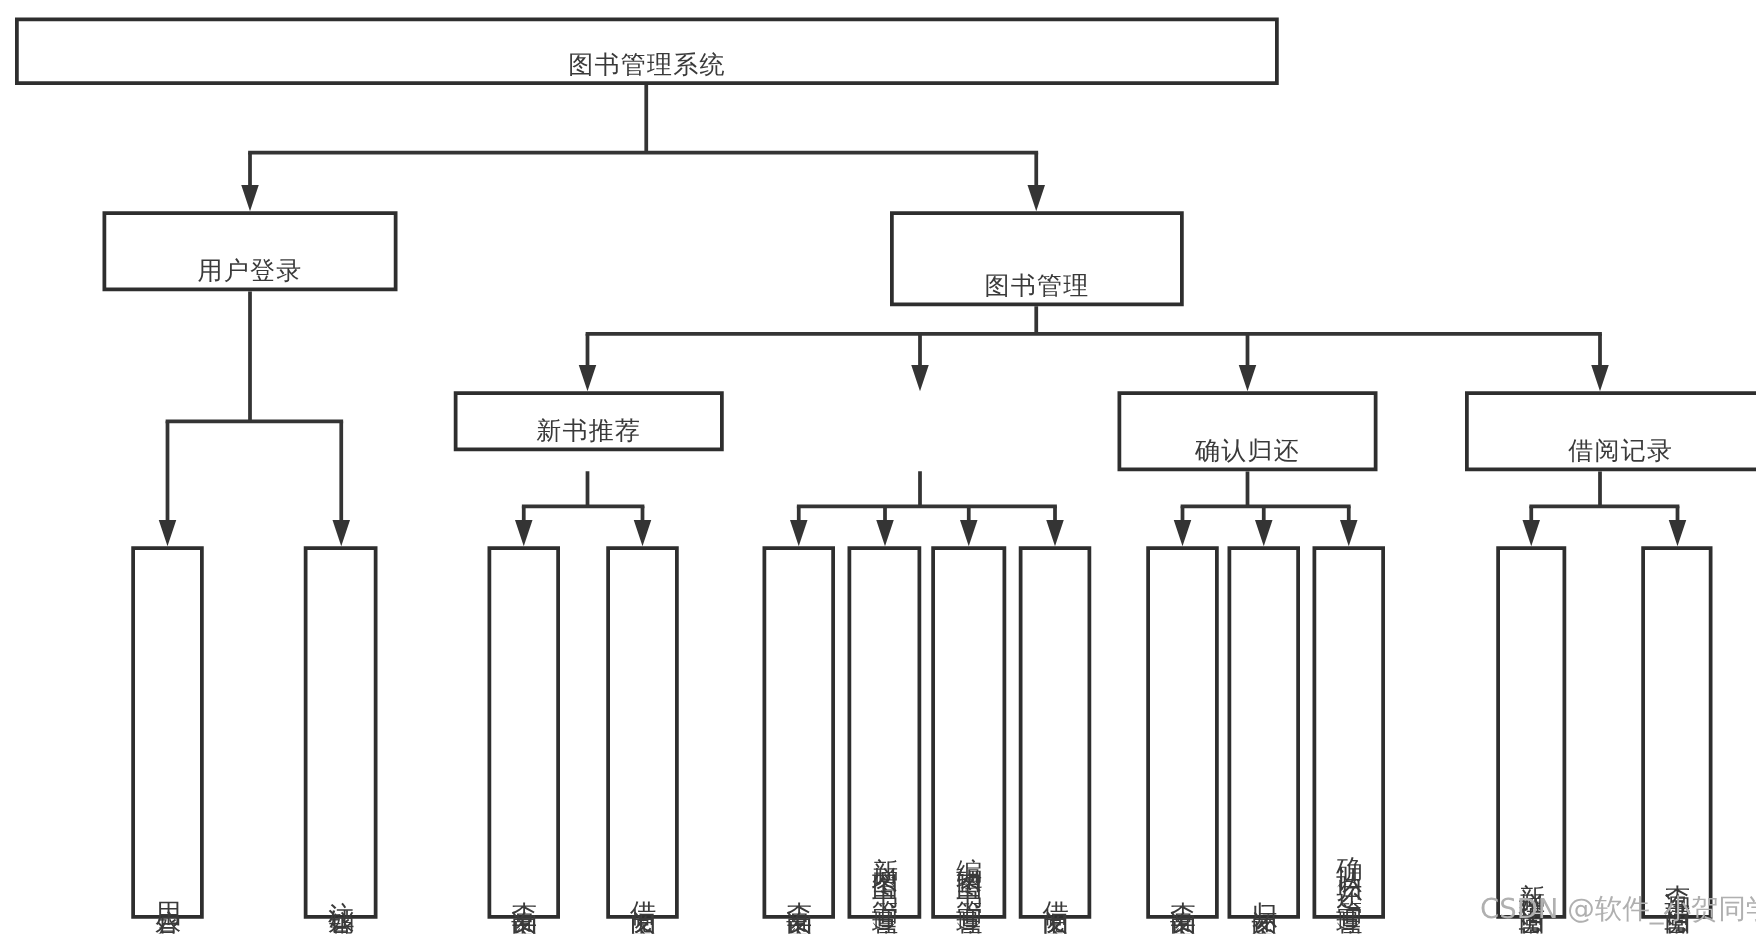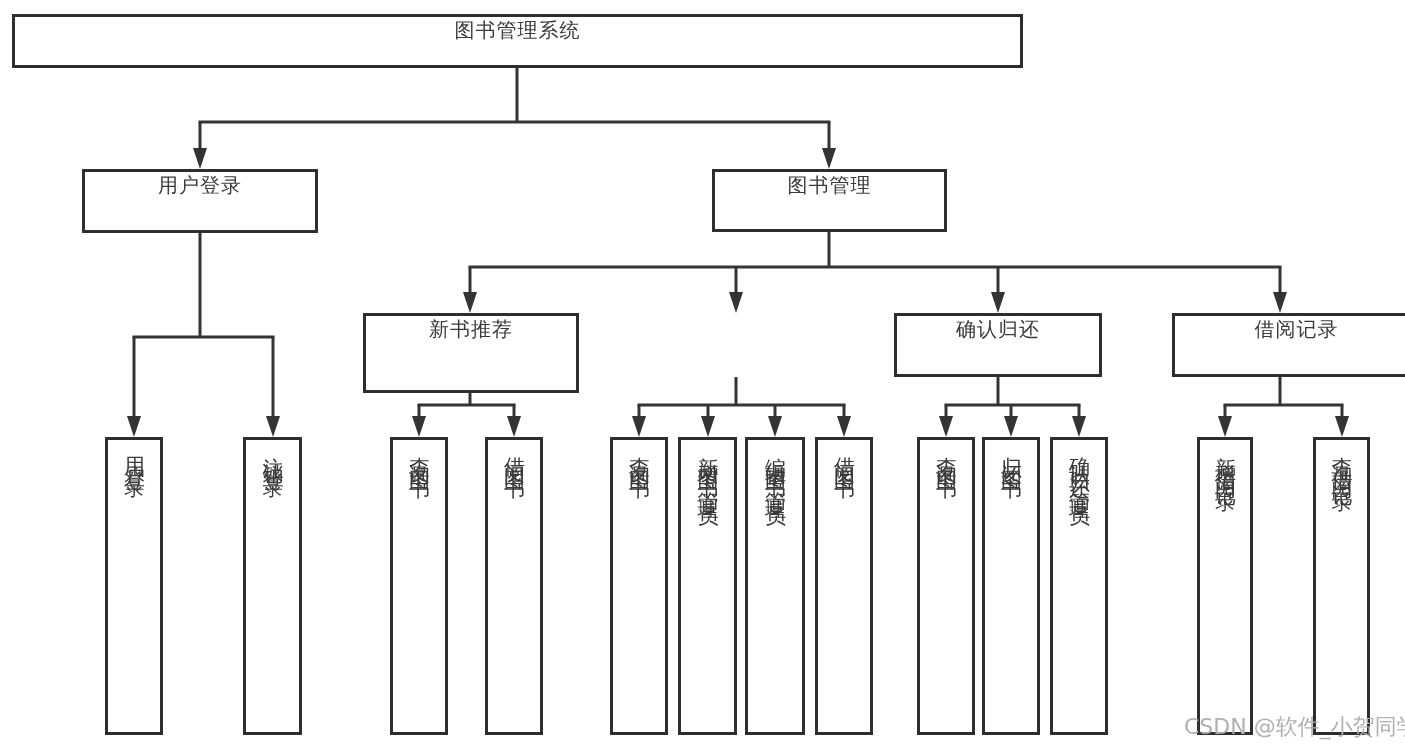--- a/index.html
+++ b/index.html
@@ -29,21 +29,21 @@
   svg.wires polygon {
     fill: #343434;
     stroke: none;
   }
   .node {
     position: absolute;
     box-sizing: border-box;
     background: #ffffff;
     border: 3px solid #2e2e2e;
     display: flex;
-    align-items: flex-start;
+    align-items: flex-end;
     justify-content: center;
     z-index: 2;
   }
   .node.h span {
     font-size: 20px;
     color: #3a3a3a;
     letter-spacing: 1px;
     white-space: nowrap;
   }
   .node.v span {
@@ -131,25 +131,25 @@
     <polygon points="1335,416 1349,416 1342,437"></polygon>
   </svg>
 
   <div class="node h" style="left:12px; top:14px; width:1011px; height:54px;">
     <span>图书管理系统</span>
   </div>
 
   <div class="node h" style="left:82px; top:169px; width:236px; height:64px;">
     <span>用户登录</span>
   </div>
-  <div class="node h" style="left:712px; top:169px; width:235px; height:63px;">
+  <div class="node h" style="left:712px; top:169px; width:235px; height:76px;">
     <span>图书管理</span>
   </div>
 
-  <div class="node h" style="left:363px; top:313px; width:216px; height:80px;">
+  <div class="node h" style="left:363px; top:313px; width:216px; height:48px;">
     <span>新书推荐</span>
   </div>
   <div class="node h" style="left:894px; top:313px; width:208px; height:64px;">
     <span>确认归还</span>
   </div>
   <div class="node h" style="left:1172px; top:313px; width:249px; height:64px;">
     <span>借阅记录</span>
   </div>
 
   <div class="node v" style="left:105px; top:437px; width:58px; height:298px;">

